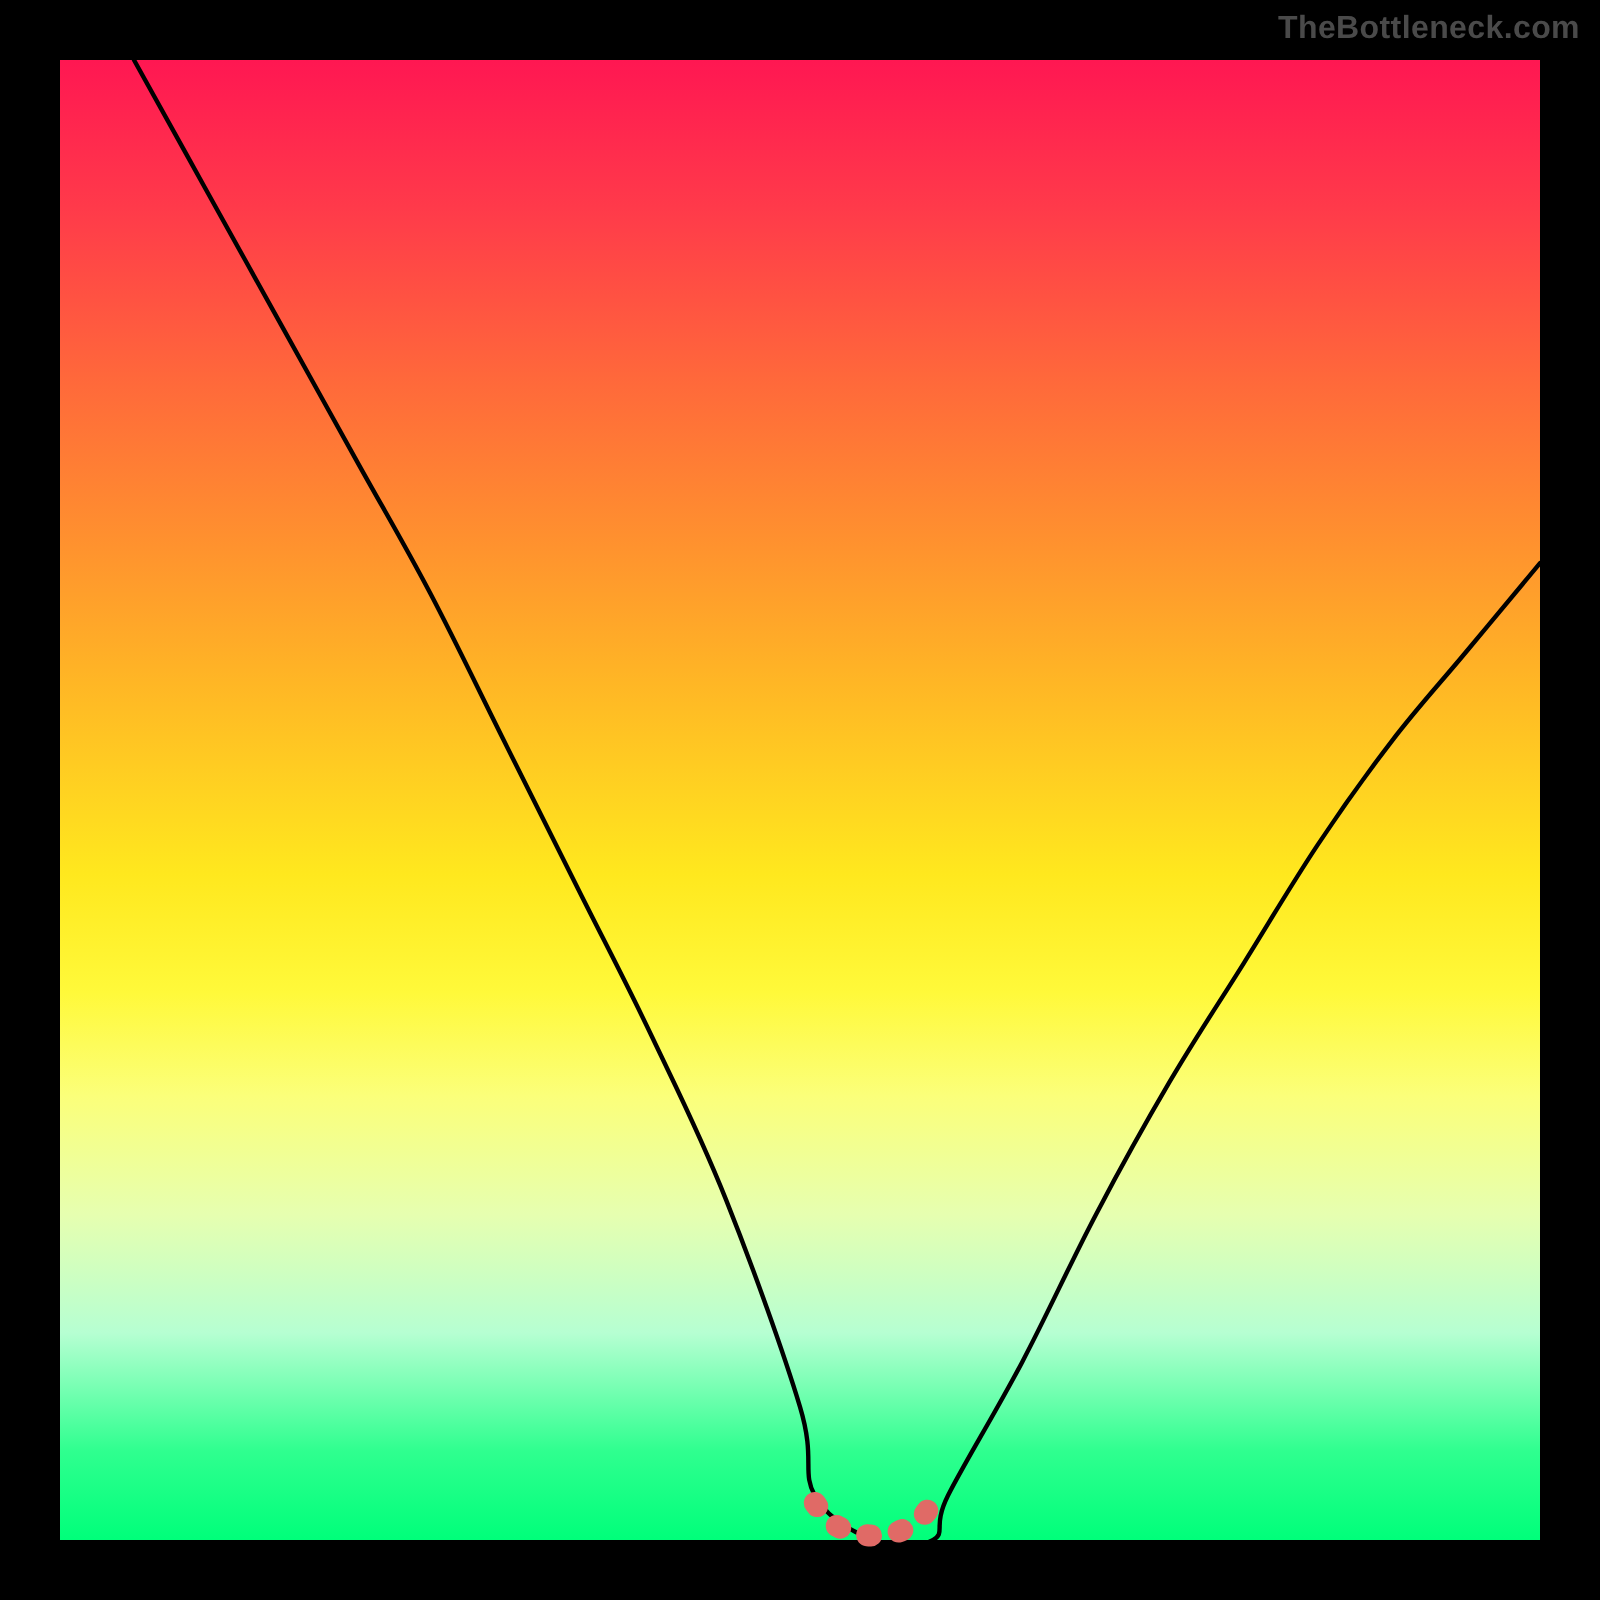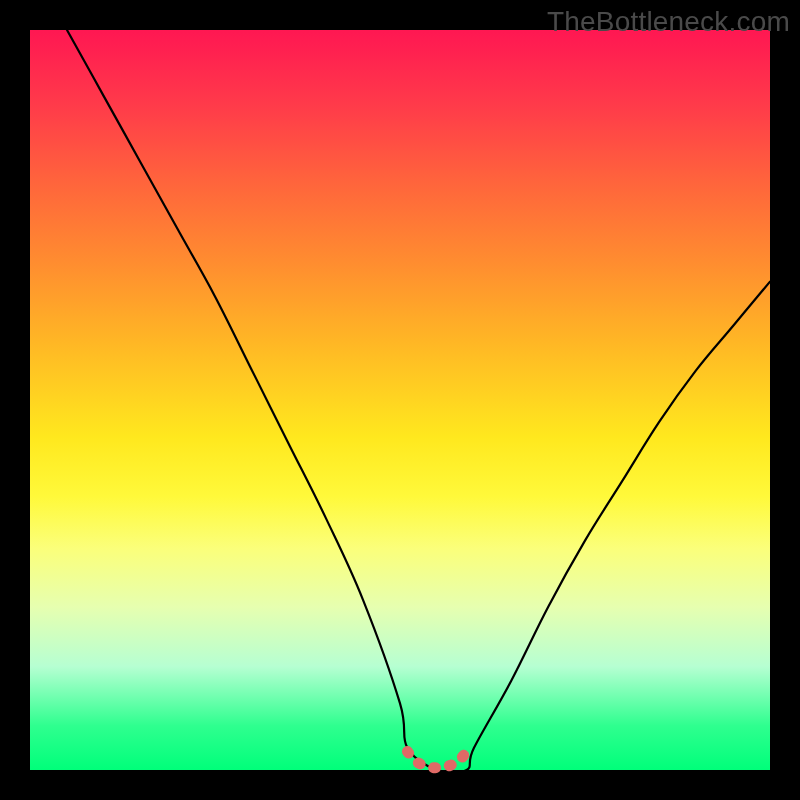--- a/index.html
+++ b/index.html
@@ -39,22 +39,22 @@
       #b6ffd2 86%,
       #2fff8f 94%,
       #00ff7a 100%
     );
   }
   .watermark {
     position: absolute;
     top: 6px;
     right: 10px;
     color: #4a4a4a;
-    font-size: 28px;
-    font-weight: 400;
+    font-size: 16px;
+    font-weight: 700;
     letter-spacing: 0.2px;
     user-select: none;
   }
   svg.curve {
     position: absolute;
     left: 0;
     top: 0;
     width: 740px;
     height: 740px;
     overflow: visible;

